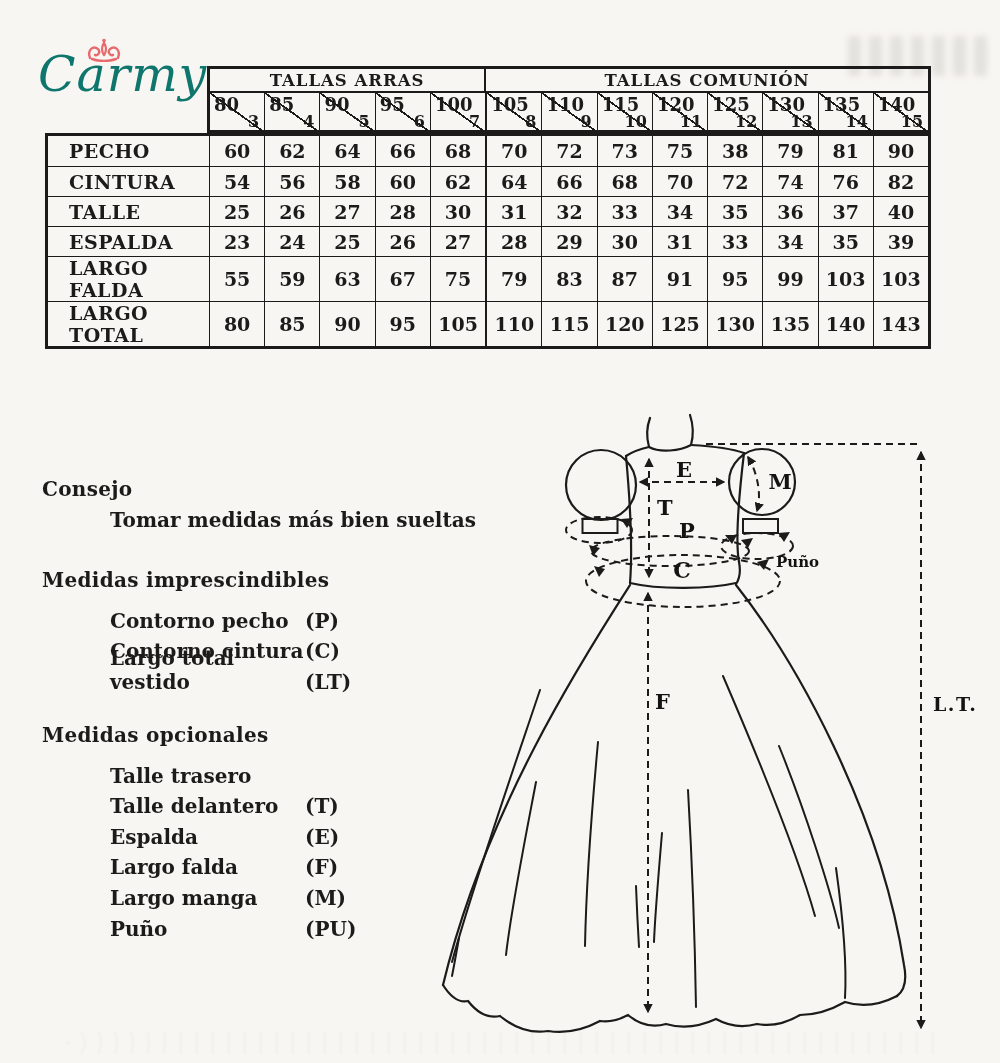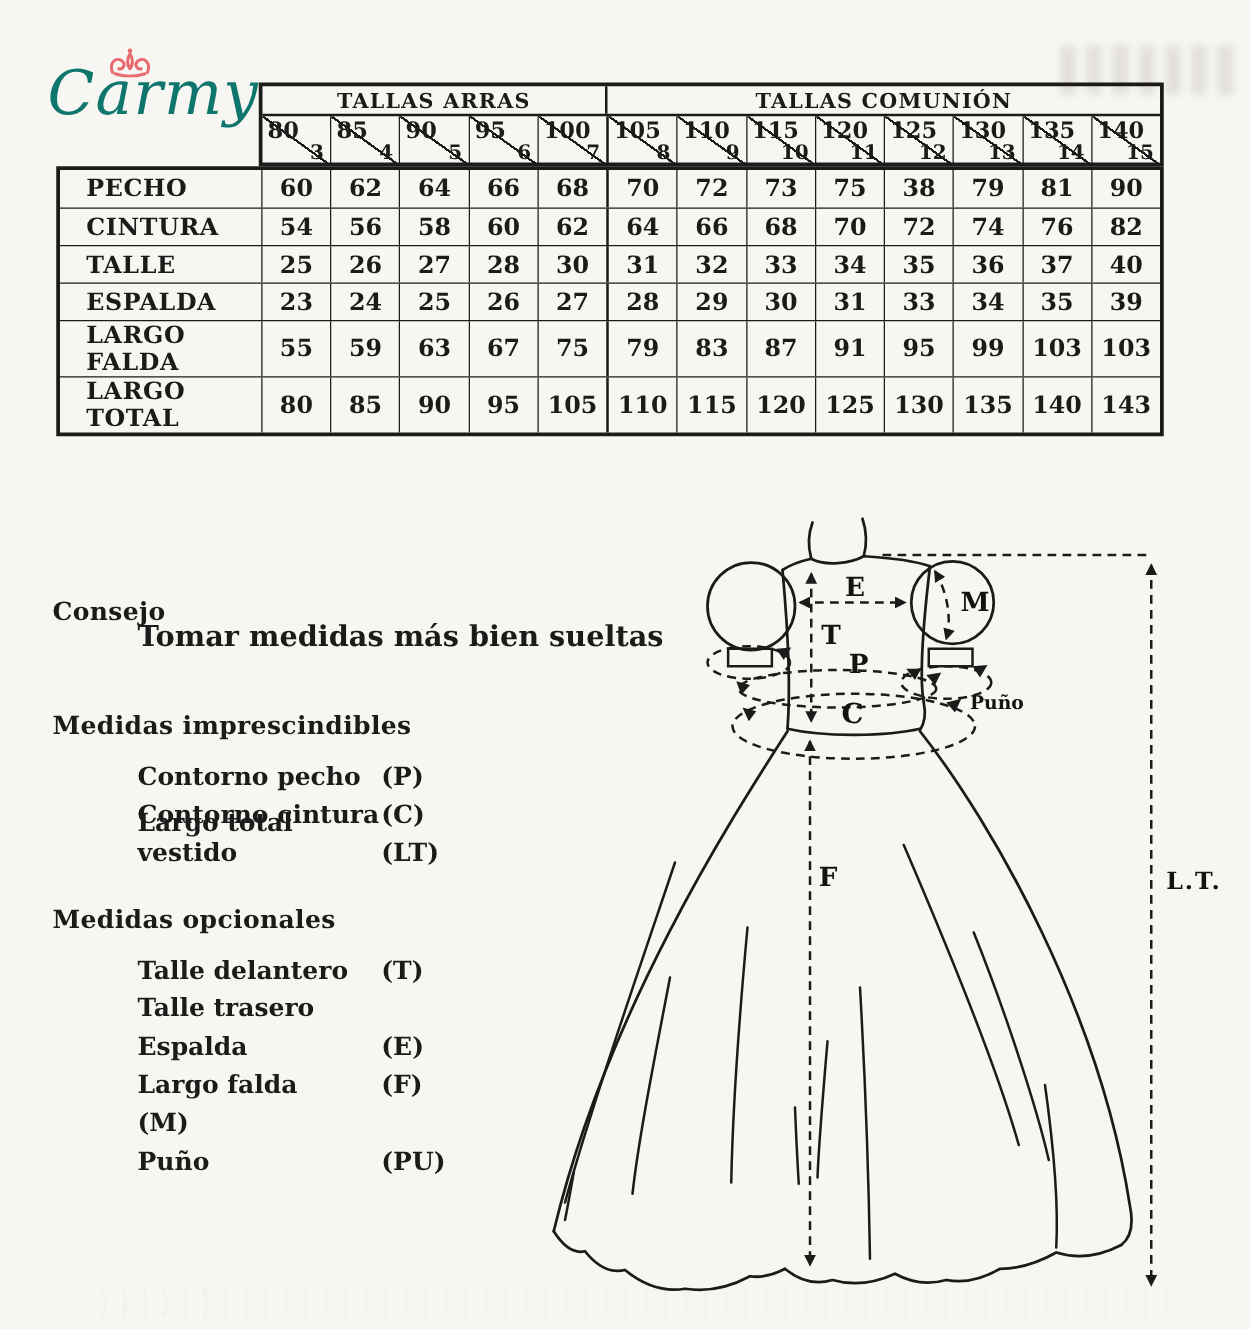--- a/index.html
+++ b/index.html
@@ -41,21 +41,21 @@
   .row-label{width:162px;flex:none;display:flex;align-items:center;padding-left:21px;box-sizing:border-box;
     font-weight:bold;font-size:19px;letter-spacing:.5px;border-right:1.5px solid #1c1b1a}
   .cell{flex:1;display:flex;align-items:center;justify-content:center;font-weight:bold;font-size:19px;
     border-right:1.5px solid #1c1b1a;box-sizing:border-box}
   .cell.group-end{border-right-width:2.5px}
   .cell:last-child{border-right:none}
 
   
   .sec-title{position:absolute;font-size:20px;font-weight:bold;letter-spacing:.3px}
   #advice-title{left:42px;top:477px}
-  #advice-text{position:absolute;left:110px;top:496px;font-size:23px;font-weight:bold}
+  #advice-text{position:absolute;left:110px;top:508px;font-size:20px;font-weight:bold}
   #required-title{left:42px;top:568px}
   #required-list{position:absolute;left:110px;top:602px}
   #optional-title{left:42px;top:723px}
   #optional-list{position:absolute;left:110px;top:757px}
   .m-item{height:30.6px;display:flex;align-items:flex-end;font-size:20px;font-weight:bold}
   .m-label{width:195px}
 
   
   #diagram{position:absolute;left:400px;top:398px}
   #diagram .solid{fill:none;stroke:#1c1b1a;stroke-width:2.2;stroke-linecap:round}
@@ -259,36 +259,37 @@
     </div>
     <div class="m-item">
       <span class="m-label">Largo total vestido</span>
       <span class="m-abbr">(LT)</span>
     </div>
   </div>
 
 <div class="sec-title" id="optional-title">Medidas opcionales</div>
 <div id="optional-list">
     <div class="m-item">
+      <span class="m-label">Talle trasero</span>
+      <span class="m-abbr"></span>
+    </div>
+    <div class="m-item">
       <span class="m-label">Talle delantero</span>
       <span class="m-abbr">(T)</span>
     </div>
     <div class="m-item">
-      <span class="m-label">Talle trasero</span>
-      <span class="m-abbr"></span>
-    </div>
-    <div class="m-item">
       <span class="m-label">Espalda</span>
       <span class="m-abbr">(E)</span>
     </div>
     <div class="m-item">
       <span class="m-label">Largo falda</span>
       <span class="m-abbr">(F)</span>
     </div>
     <div class="m-item">
+      <span class="m-label">Largo manga</span>
       <span class="m-abbr">(M)</span>
     </div>
     <div class="m-item">
       <span class="m-label">Puño</span>
       <span class="m-abbr">(PU)</span>
     </div>
   </div>
 
 <svg id="diagram" width="600" height="665" viewBox="400 398 600 665">
   <defs>

